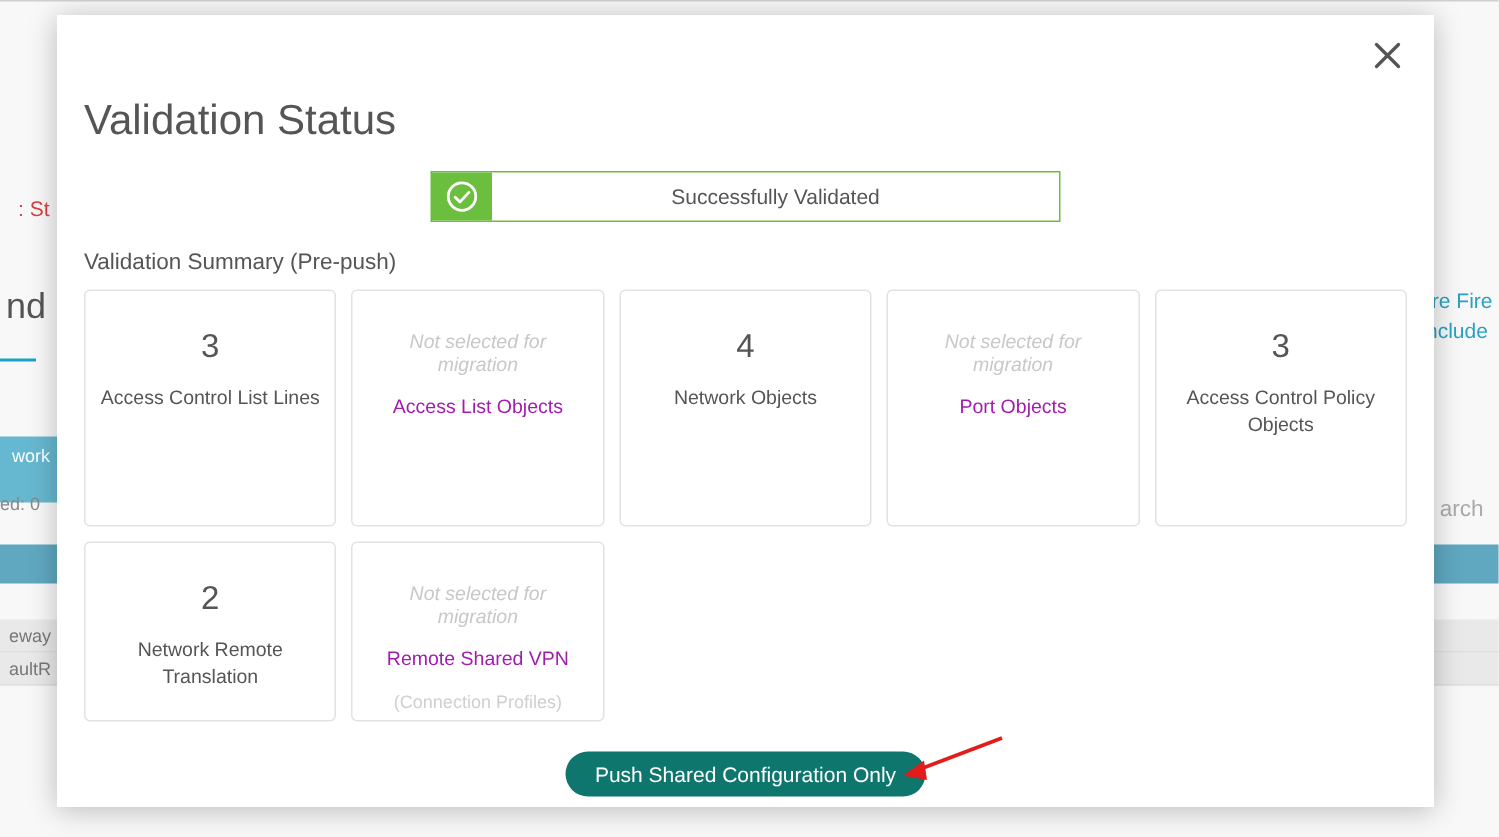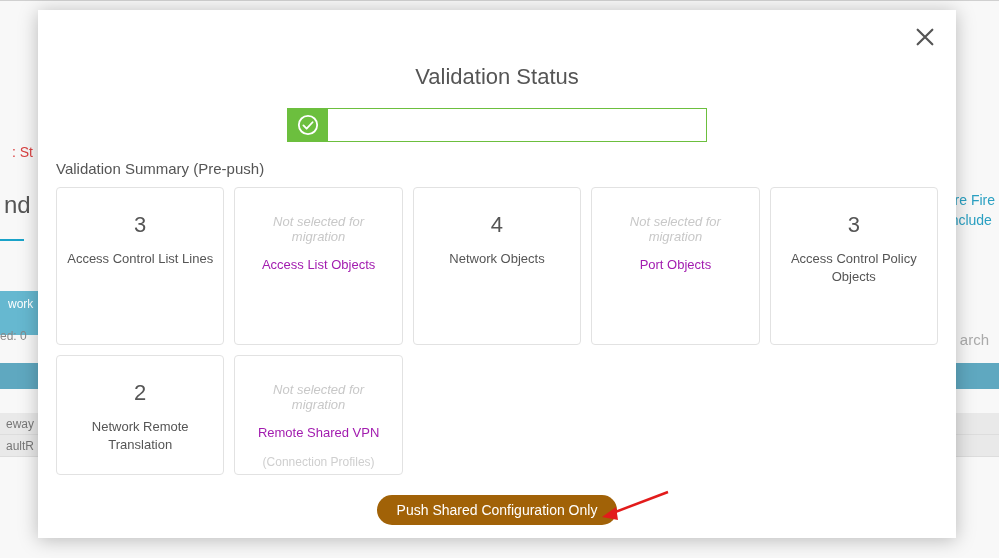--- a/index.html
+++ b/index.html
@@ -7,21 +7,21 @@
 
     
     .bg-page {
       position: absolute;
       top: 0; left: 0; right: 0; bottom: 0;
       background: #f8f8f8;
       border-top: 1px solid #d0d0d0;
     }
     .bg-left-frag {
       position: absolute;
-      left: 12px; top: 143px;
+      left: 12px; top: 130px;
       font-size: 14px;
       color: #d94040;
     }
     .bg-nd {
       position: absolute;
       left: 0; top: 190px;
       font-size: 24px;
       color: #555;
       padding: 0 4px;
     }
@@ -94,22 +94,22 @@
     .close-btn {
       position: absolute;
       right: 16px; top: 12px;
       width: 30px; height: 30px;
       cursor: pointer;
       display: flex; align-items: center; justify-content: center;
     }
     .close-btn svg { width: 22px; height: 22px; }
 
     .modal-title {
-      text-align: center;
-      font-size: 22px;
+      text-align: left;
+      font-size: 28px;
       color: #555;
       font-weight: 400;
       margin-top: 36px;
       margin-bottom: 18px;
     }
 
     .status-bar {
       display: flex;
       align-items: stretch;
       width: 420px;
@@ -188,21 +188,21 @@
     }
     .card-row2 .card { height: 120px; }
 
     .push-row {
       margin-top: 20px;
       display: flex;
       justify-content: center;
       position: relative;
     }
     .push-btn {
-      background: #a16207;
+      background: #0f766e;
       color: #fff;
       font-size: 14px;
       border: none;
       border-radius: 15px;
       padding: 7px 20px;
       cursor: pointer;
     }
 
     
     .arrow-anno {
@@ -242,20 +242,21 @@
 
   <h1 class="modal-title">Validation Status</h1>
 
   <div class="status-bar">
     <div class="status-icon-box">
       <svg viewBox="0 0 24 24">
           <circle cx="12" cy="12" r="10" fill="none" stroke="#fff" stroke-width="2"></circle>
           <path d="M7 12.5 L10.5 16 L17 9" fill="none" stroke="#fff" stroke-width="2" stroke-linecap="round" stroke-linejoin="round"></path>
         </svg>
     </div>
+    <div class="status-text">Successfully Validated</div>
   </div>
 
   <div class="summary-label">Validation Summary (Pre-push)</div>
 
   <div class="card-grid">
     <div class="card">
       <div class="count">3</div>
       <div class="label">Access Control List Lines</div>
     </div>
     <div class="card disabled">

